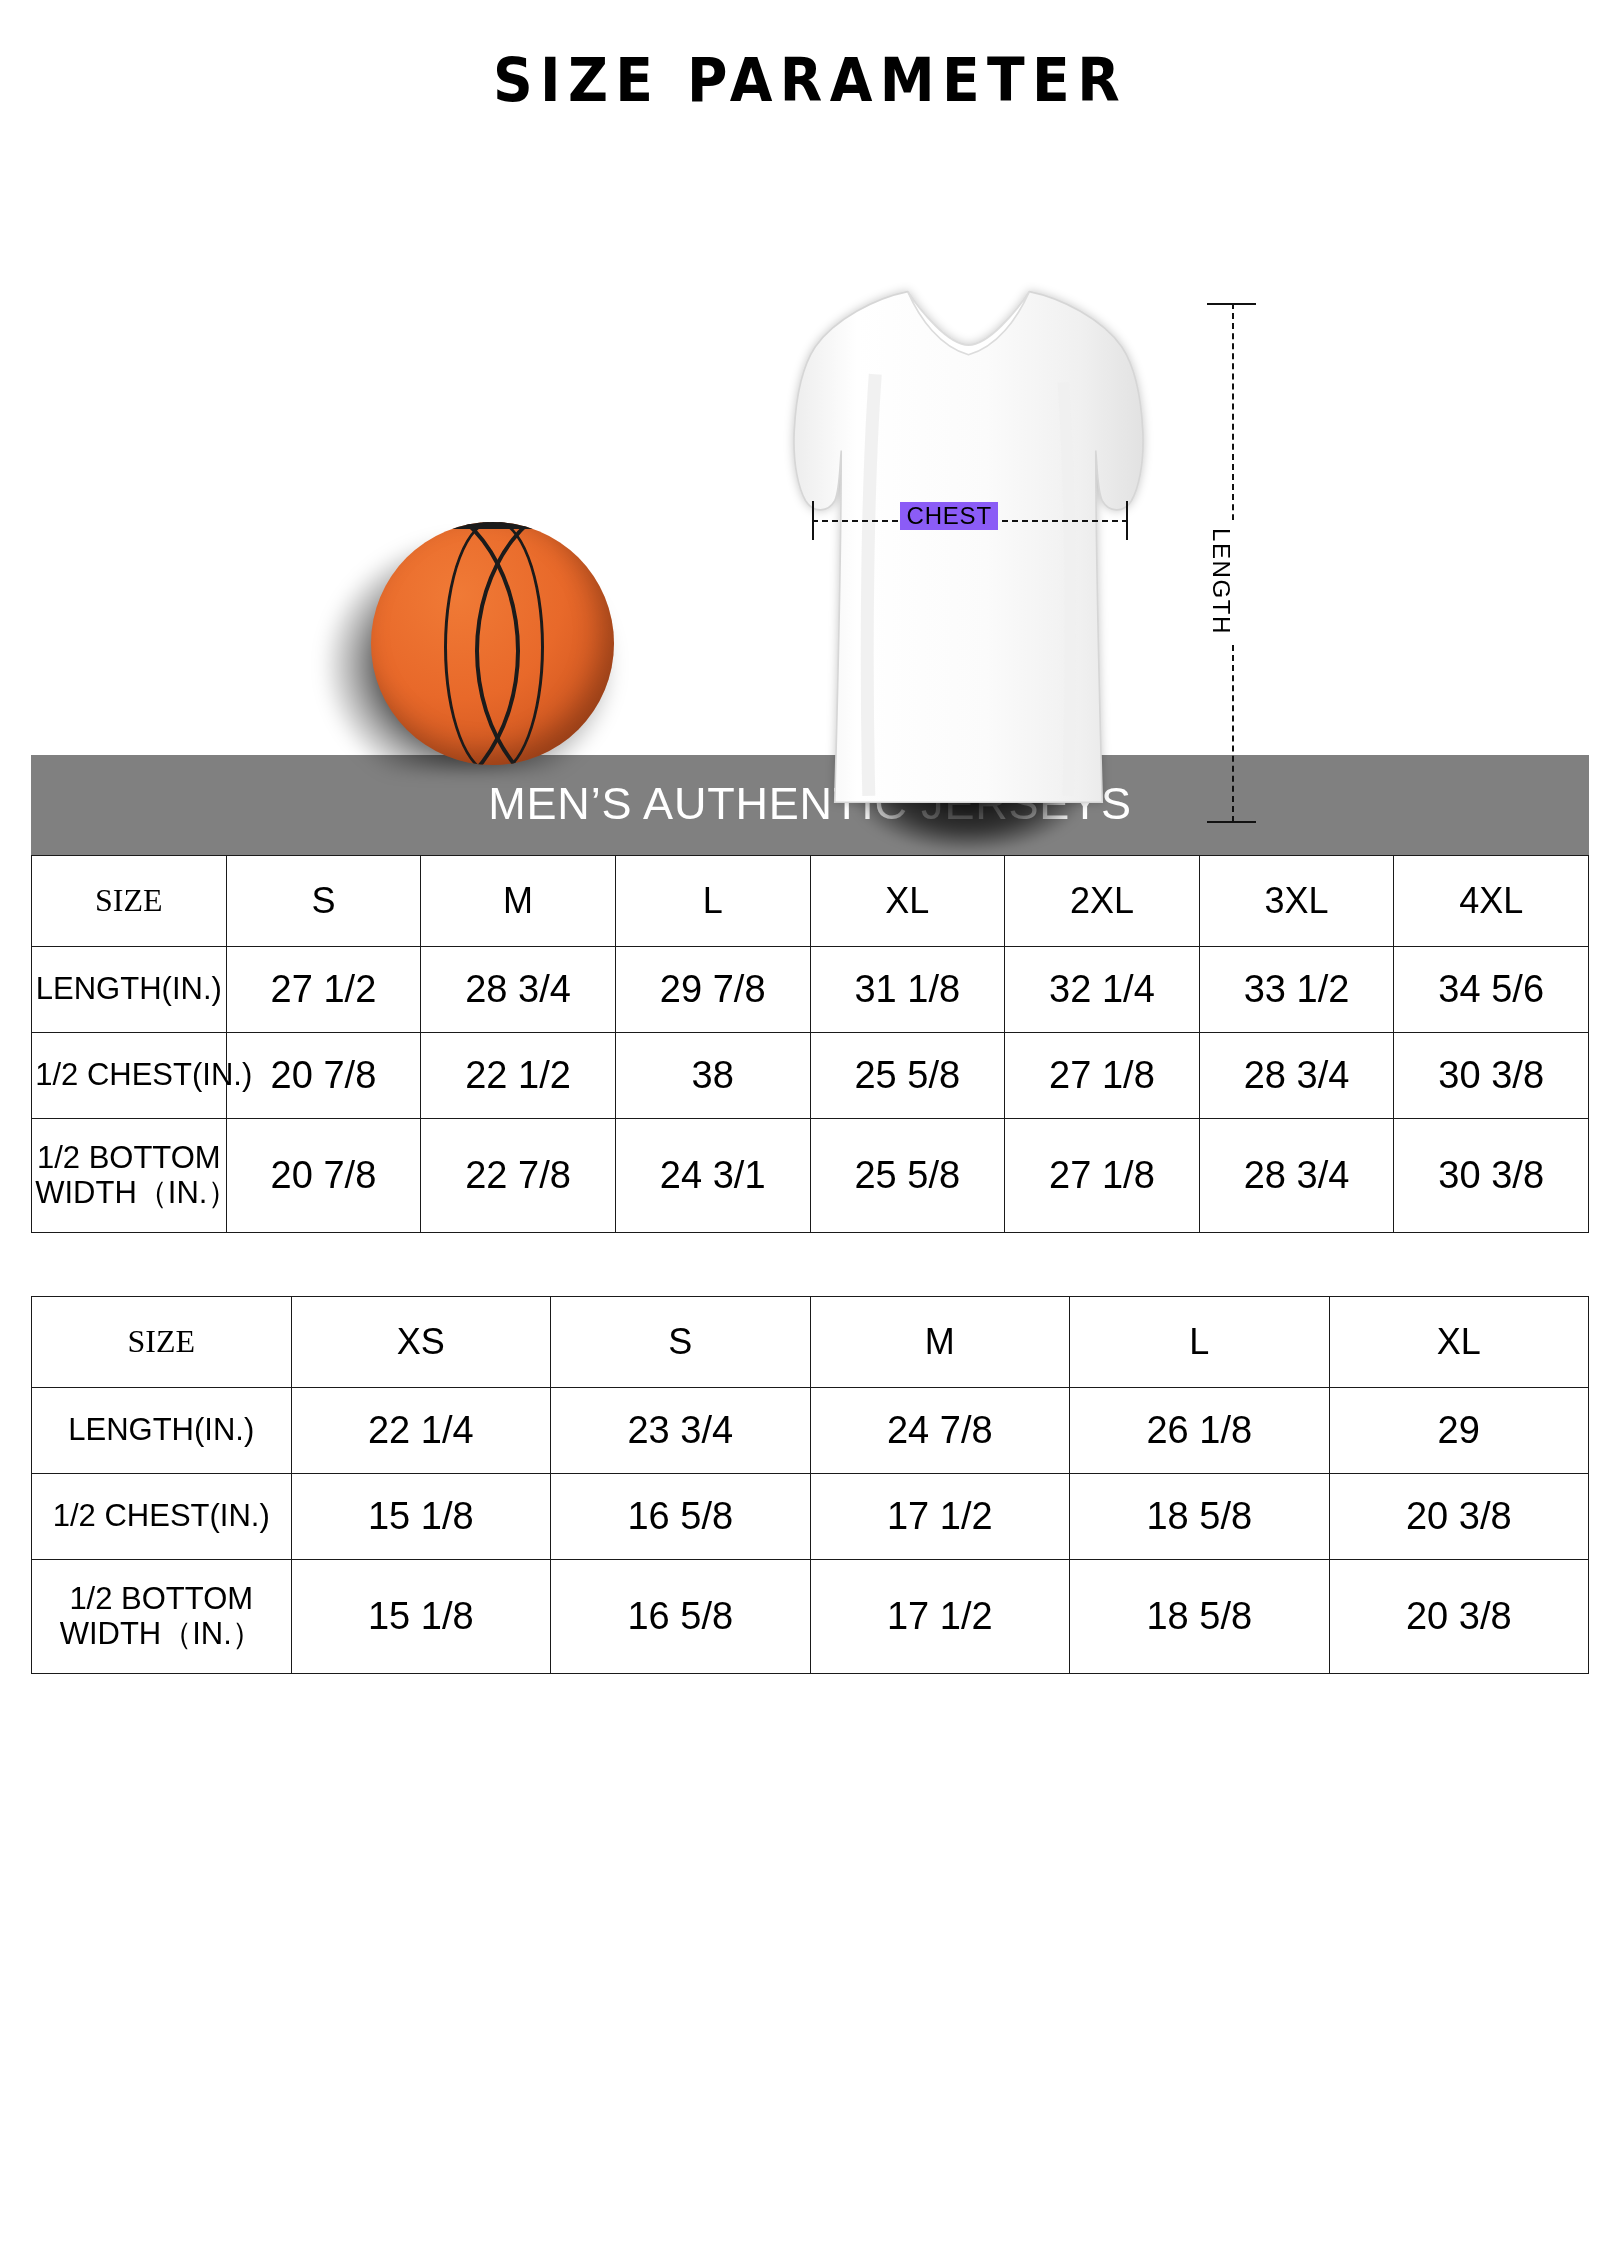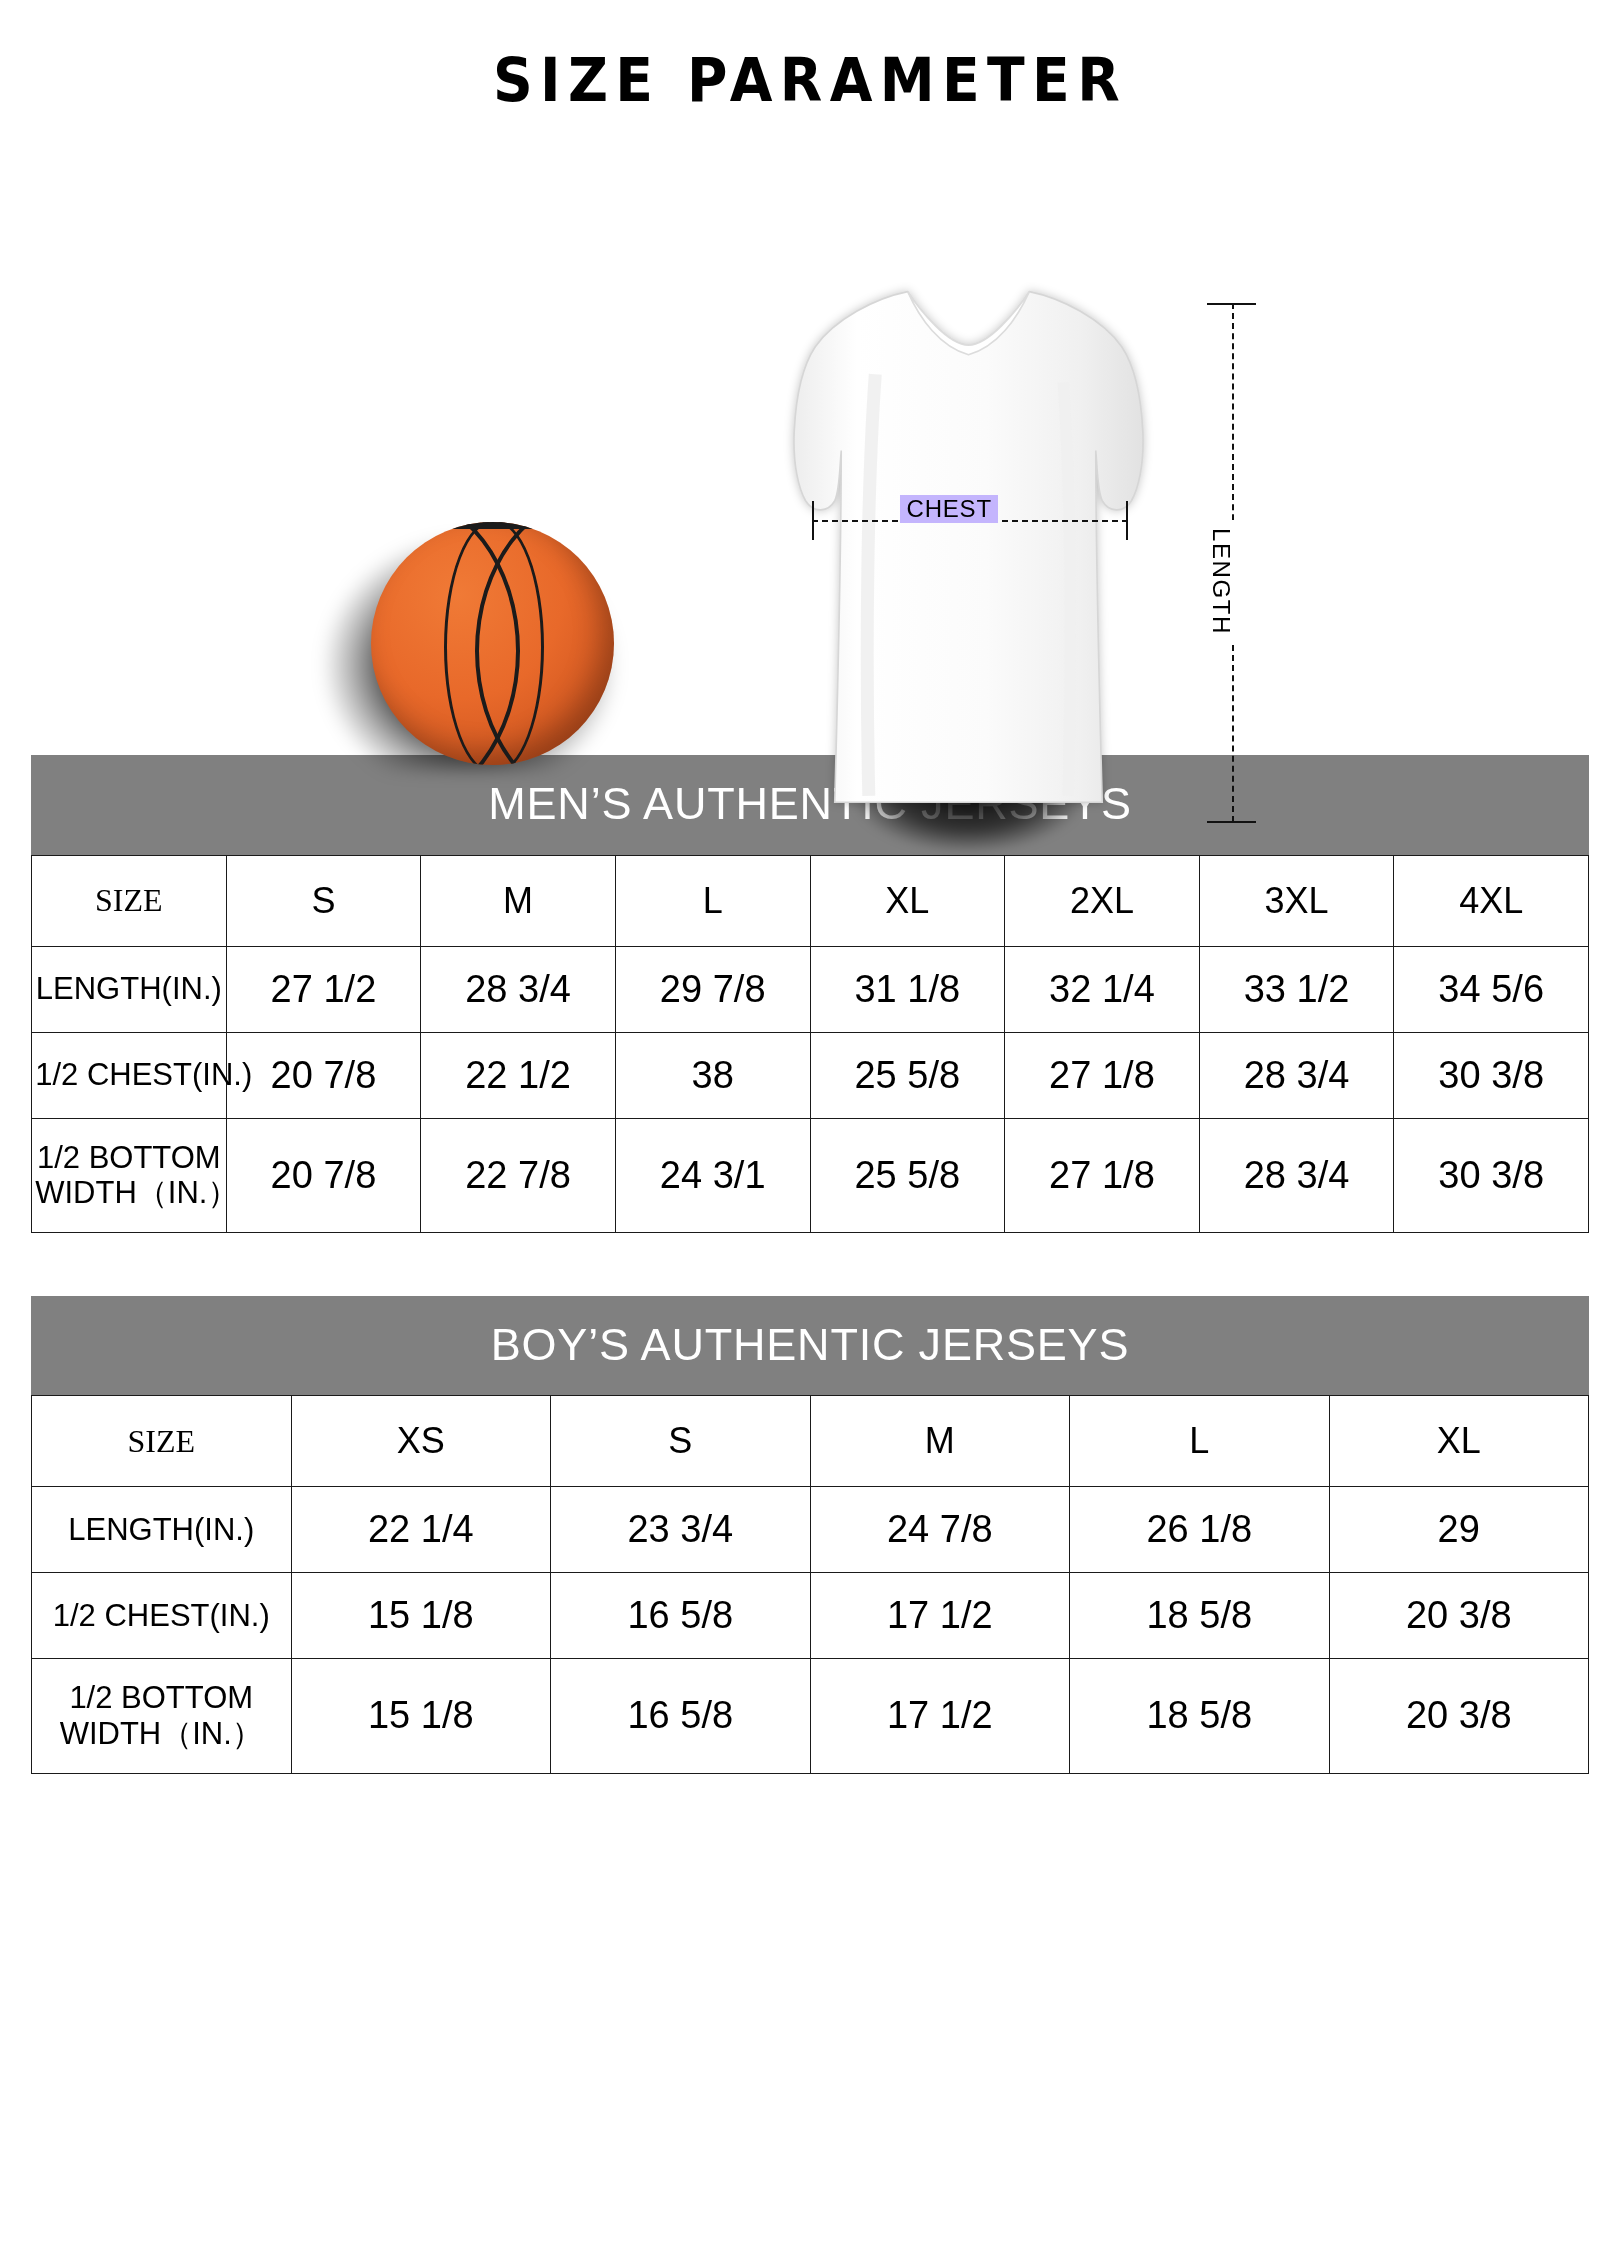--- a/index.html
+++ b/index.html
@@ -145,22 +145,22 @@
     top: 224px;
     width: 0;
     height: 39px;
     border-left: 2.4px solid #111;
   }
   .chest-cap-l { left: 34px; }
   .chest-cap-r { left: 348px; }
   .chest-label {
     position: absolute;
     left: 122px;
-    top: 218px;
-    background: #c4b5fd;
+    top: 225px;
+    background: #8b5cf6;
     padding: 0 6.5px;
     font-size: 24px;
     letter-spacing: 0.8px;
     font-family: "Liberation Sans", sans-serif;
   }
 
   .length-line {
     position: absolute;
     left: 454px;
     top: 26px;
@@ -333,21 +333,20 @@
       <td>25  5/8</td>
       <td>27  1/8</td>
       <td>28  3/4</td>
       <td>30  3/8</td>
     </tr>
   </tbody>
     </table>
 </div>
 
 <div class="table-block">
-  <div class="table-header">BOY’S AUTHENTIC JERSEYS</div>
   <table class="size-table">
     <tbody>
         <tr class="head">
       <td class="rowlabel">SIZE</td>
       <td>XS</td>
       <td>S</td>
       <td>M</td>
       <td>L</td>
       <td>XL</td>
     </tr>

